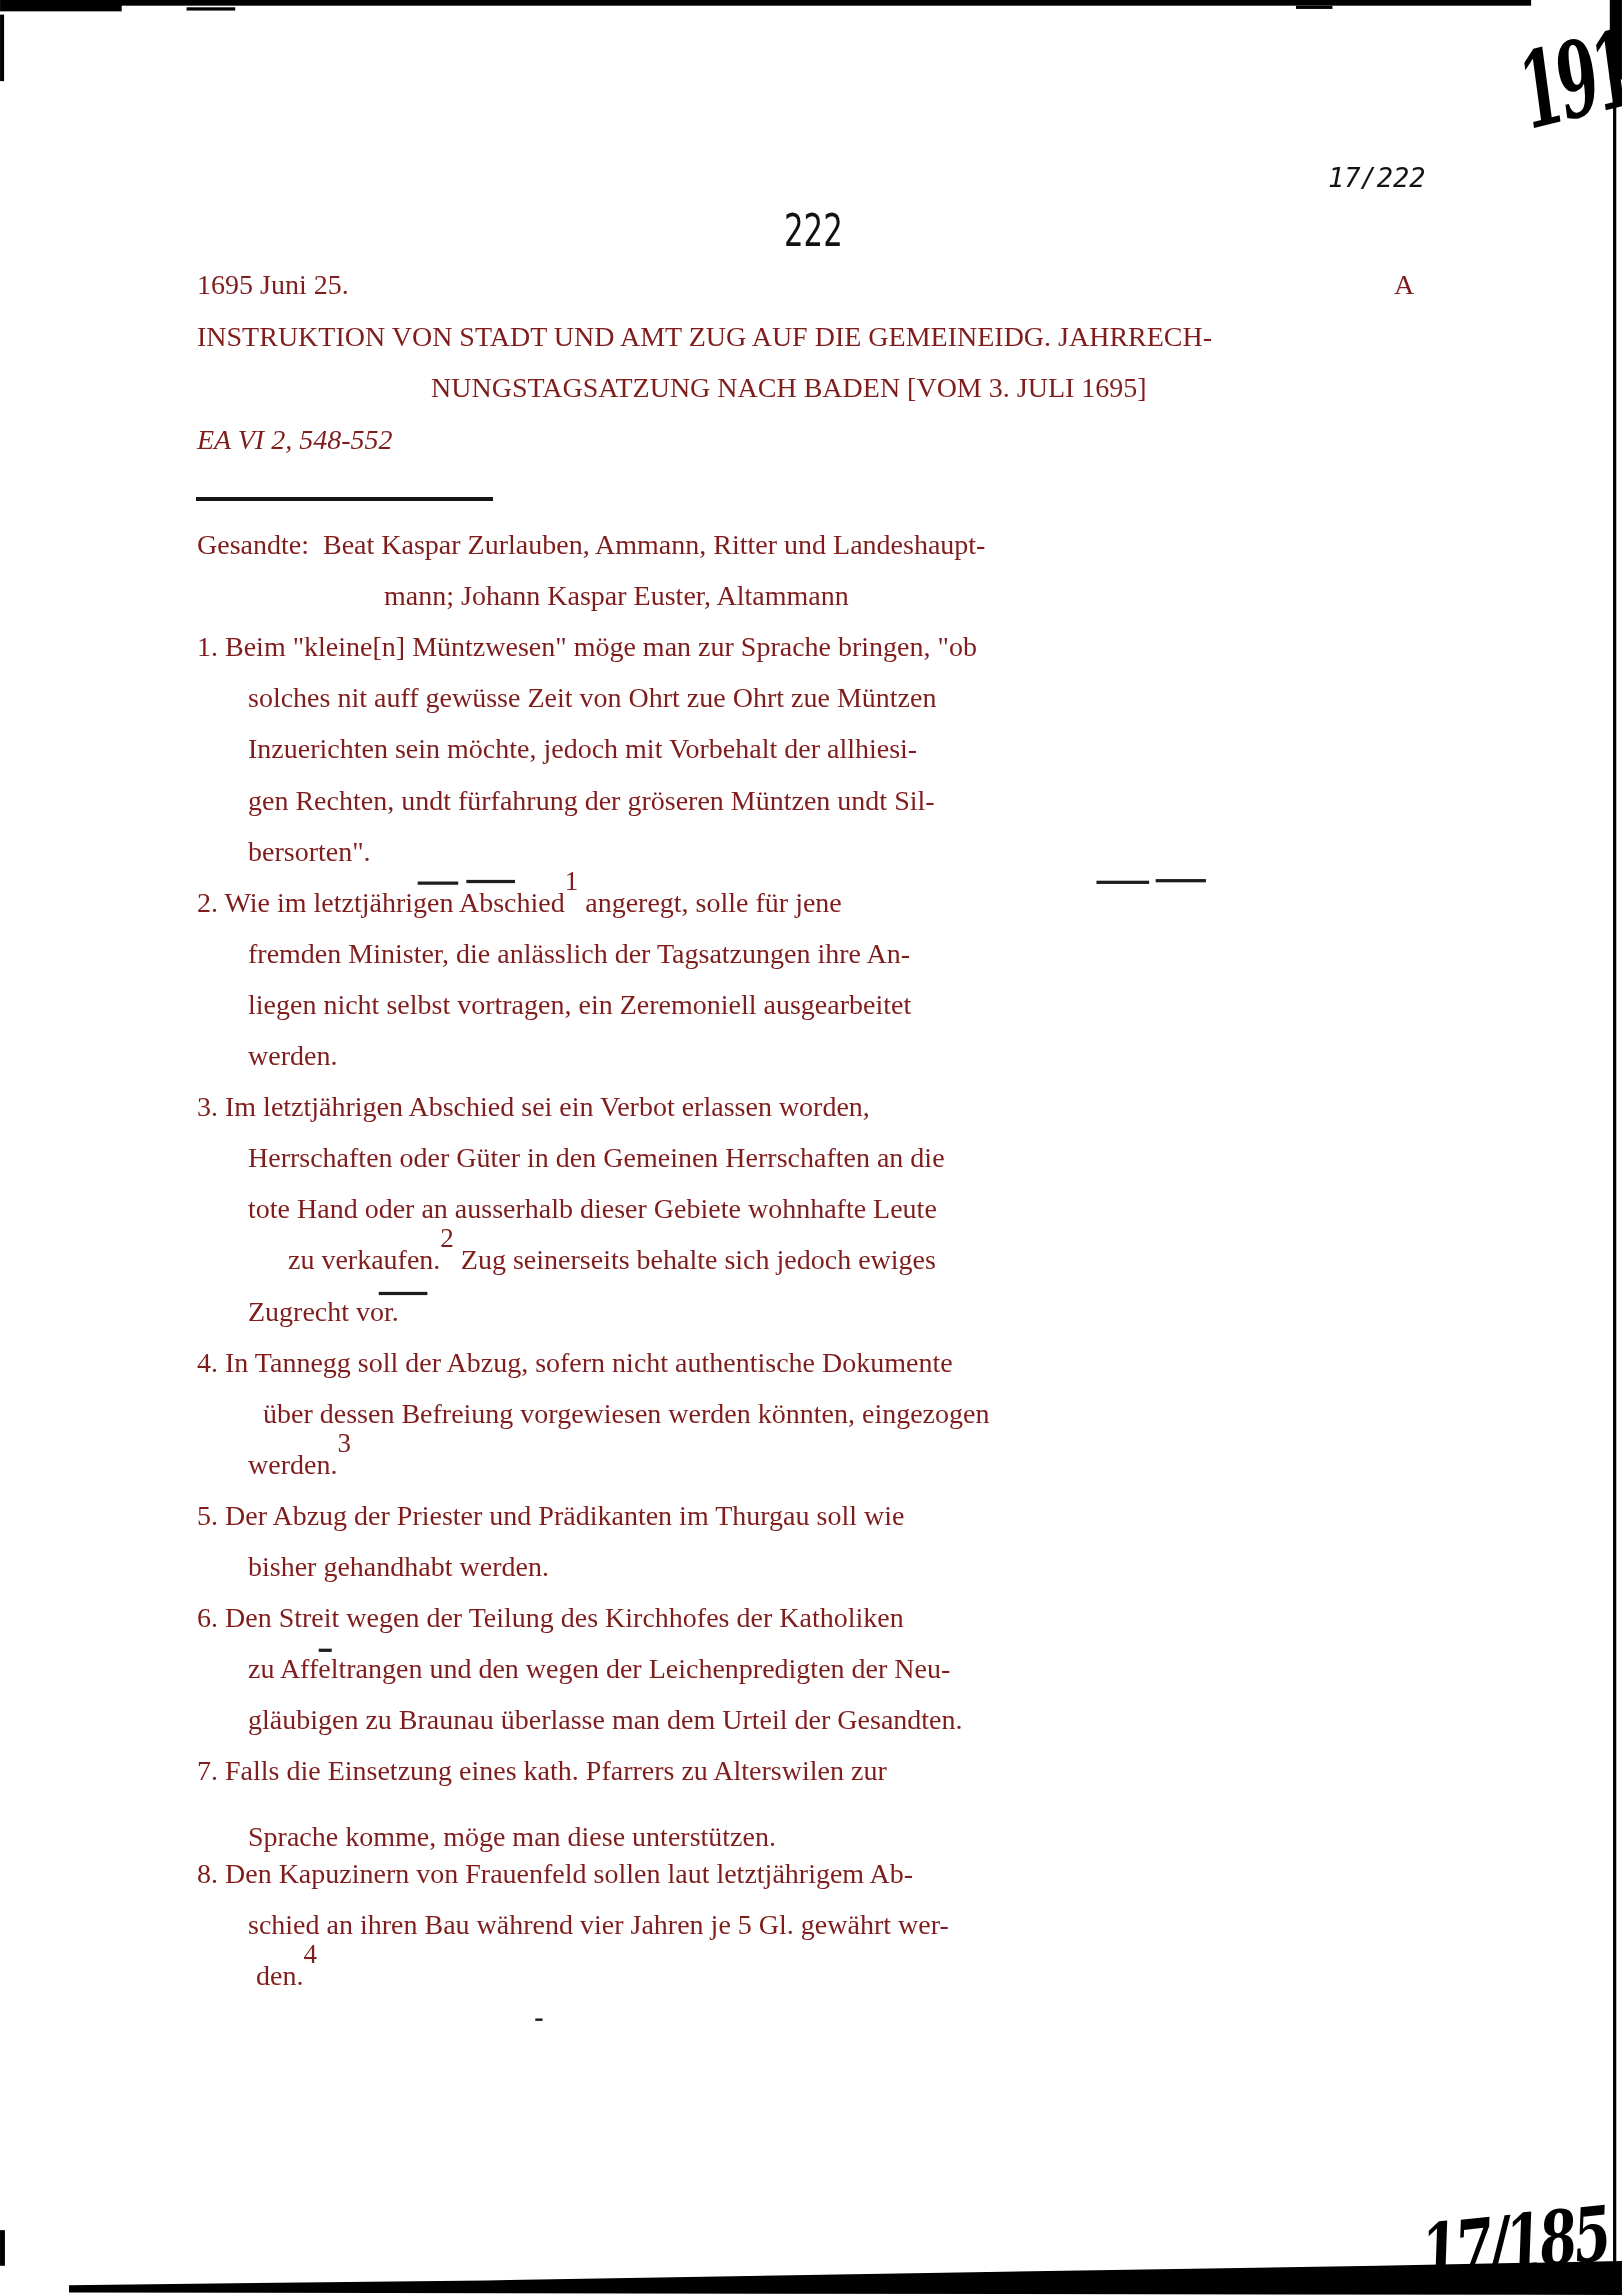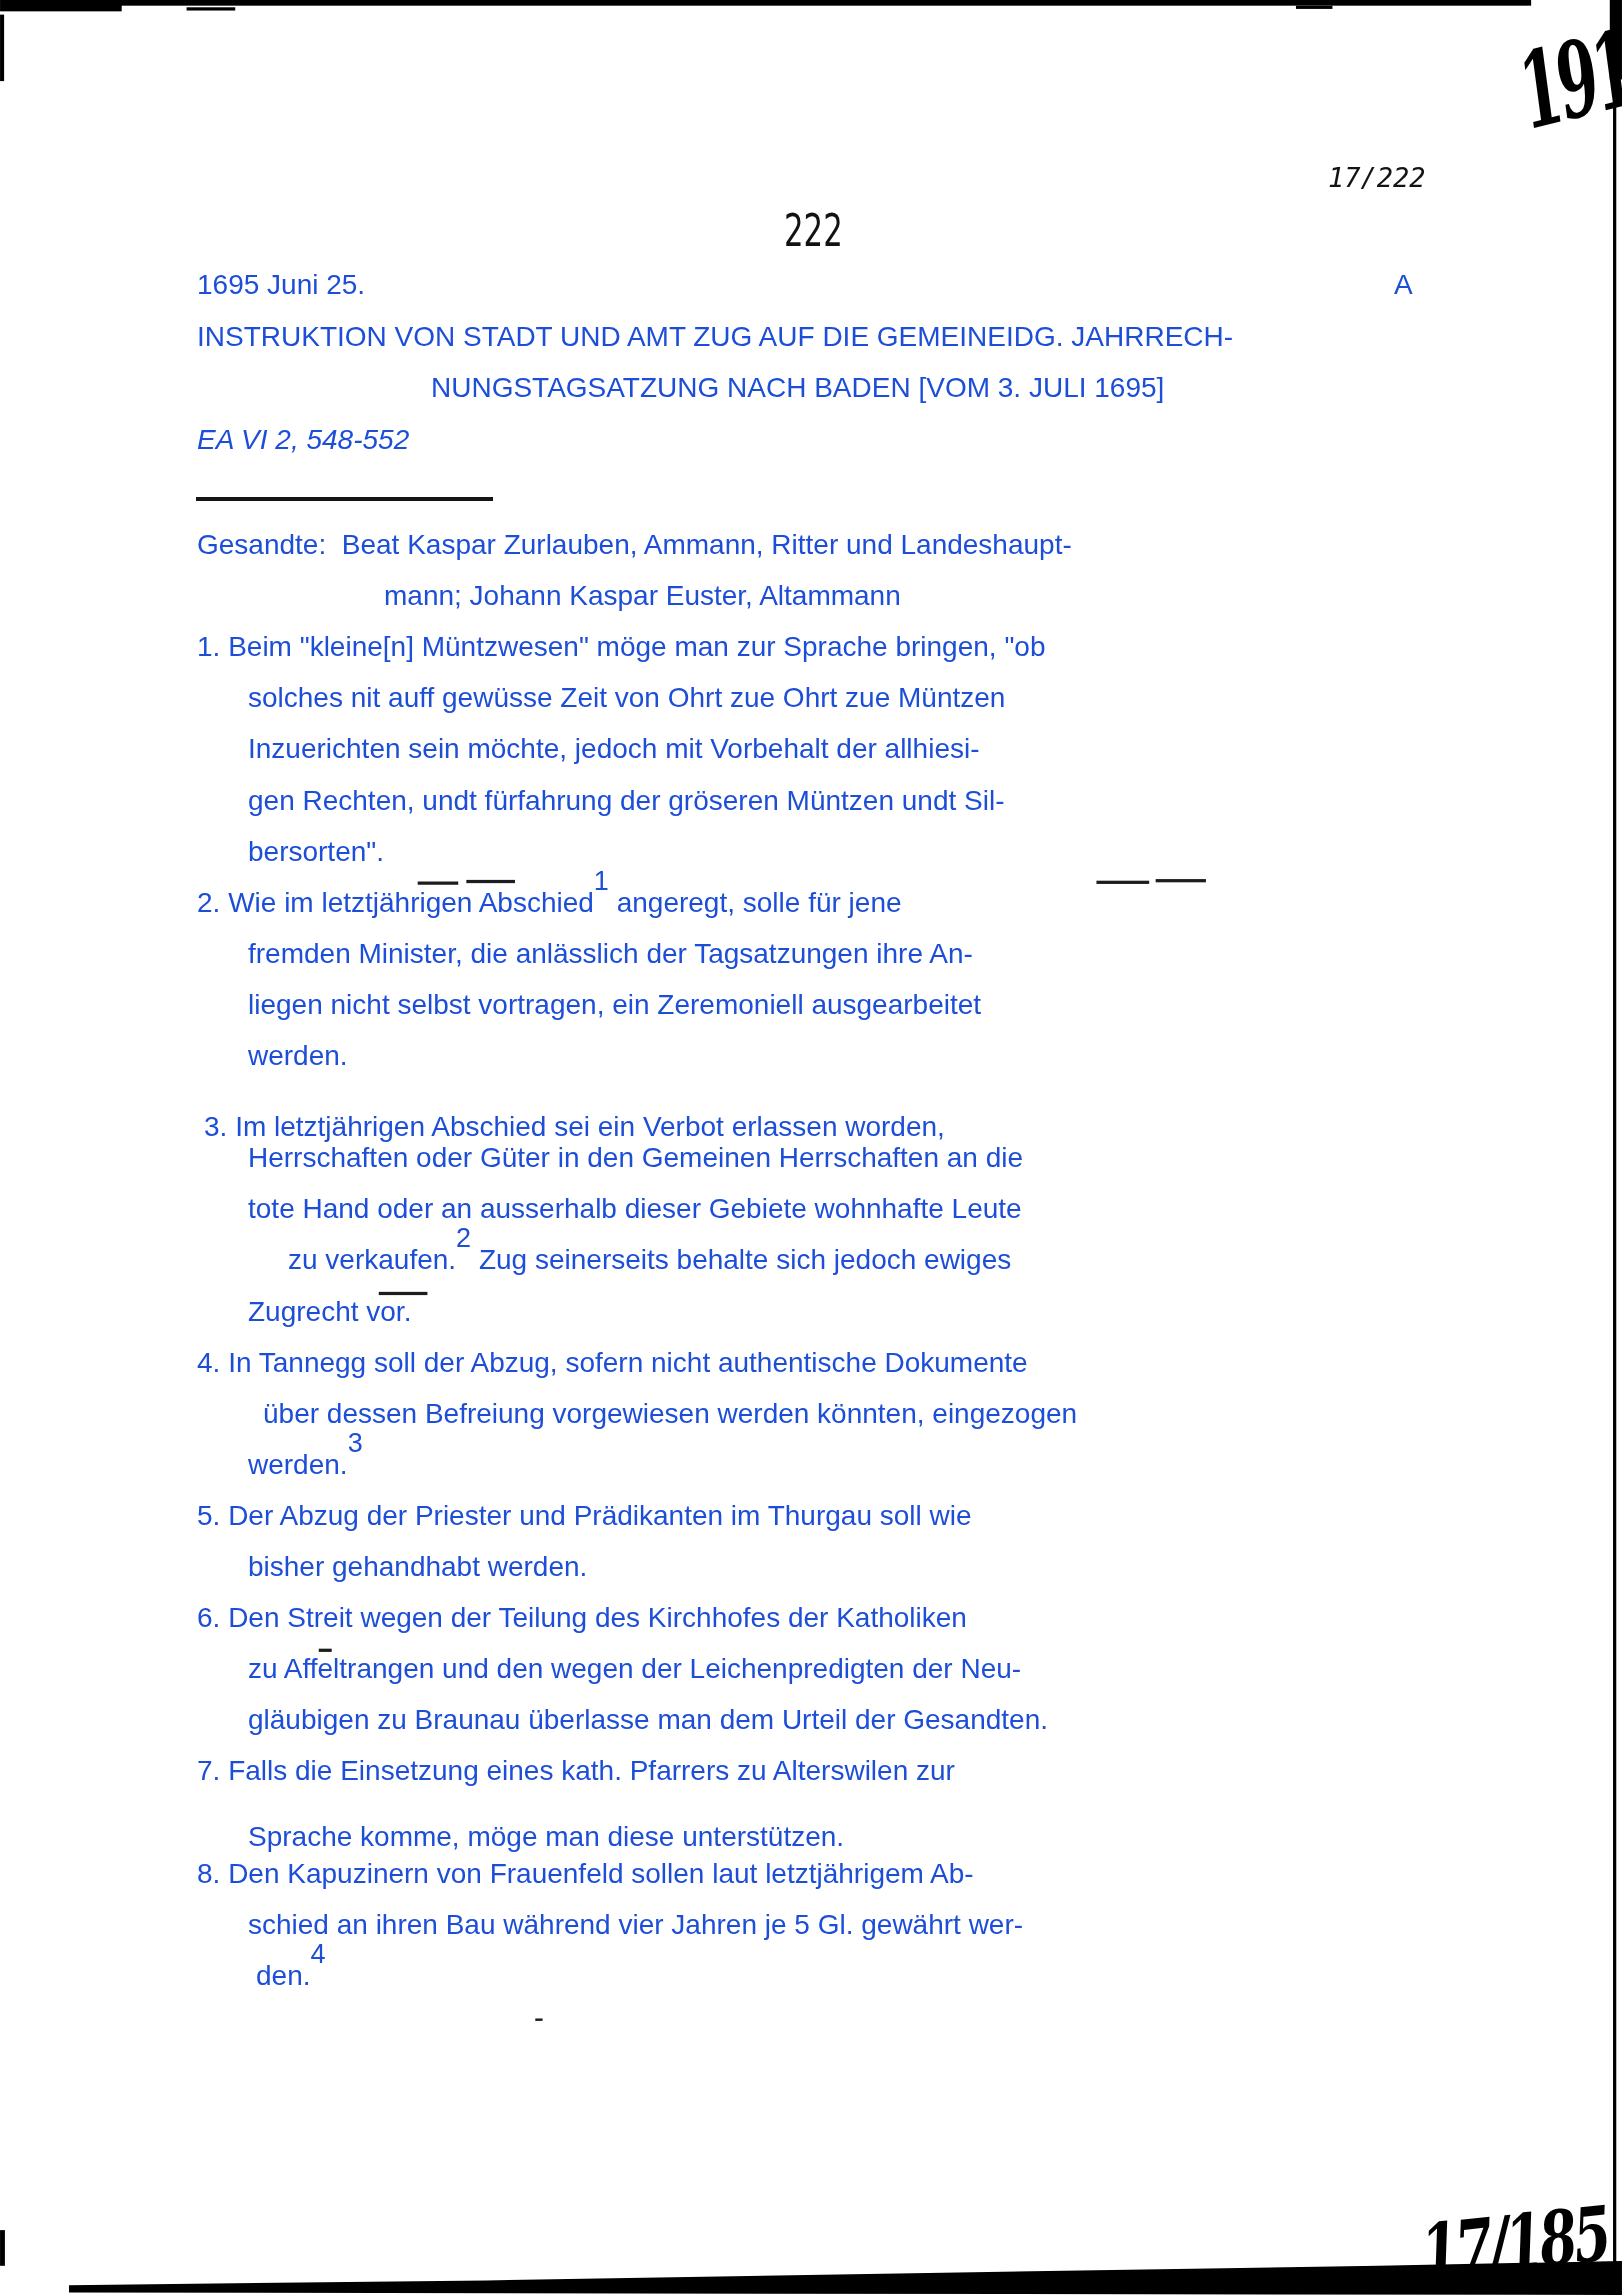--- a/index.html
+++ b/index.html
@@ -9,23 +9,23 @@
     position:relative;
     overflow:hidden;
     font-family:"DejaVu Sans Mono", monospace;
   }
   .page{position:absolute;inset:0;}
   
   .tw{
     position:absolute;
     font-size:28px;
     line-height:34px;
-    color:#1d4ed8;
+    color:#7f1d1d;
     white-space:pre;
-    font-family:Liberation Sans, sans-serif;
+    font-family:Liberation Serif, serif;
   }
   .tw.it{font-style:italic;}
   .tw .sup{
     position:relative;
     top:-22px;
     font-size:27px;
   }
   
   .pagenum{
     position:absolute;
@@ -106,21 +106,21 @@
       <div class="tw" style="left: 384px; top: 579px;">mann; Johann Kaspar Euster, Altammann</div>
       <div class="tw" style="left: 197px; top: 630px;">1. Beim "kleine[n] Müntzwesen" möge man zur Sprache bringen, "ob</div>
       <div class="tw" style="left: 248px; top: 681px;">solches nit auff gewüsse Zeit von Ohrt zue Ohrt zue Müntzen</div>
       <div class="tw" style="left: 248px; top: 732px;">Inzuerichten sein möchte, jedoch mit Vorbehalt der allhiesi-</div>
       <div class="tw" style="left: 248px; top: 784px;">gen Rechten, undt fürfahrung der gröseren Müntzen undt Sil-</div>
       <div class="tw" style="left: 248px; top: 835px;">bersorten".</div>
       <div class="tw" style="left: 197px; top: 886px;">2. Wie im letztjährigen Abschied<span class="sup">1</span> angeregt, solle für jene</div>
       <div class="tw" style="left: 248px; top: 937px;">fremden Minister, die anlässlich der Tagsatzungen ihre An-</div>
       <div class="tw" style="left: 248px; top: 988px;">liegen nicht selbst vortragen, ein Zeremoniell ausgearbeitet</div>
       <div class="tw" style="left: 248px; top: 1039px;">werden.</div>
-      <div class="tw" style="left: 204px; top: 1090px; margin-top: 20px;">3. Im letztjährigen Abschied sei ein Verbot erlassen worden,</div>
+      <div class="tw" style="left: 197px; top: 1090px;">3. Im letztjährigen Abschied sei ein Verbot erlassen worden,</div>
       <div class="tw" style="left: 248px; top: 1141px;">Herrschaften oder Güter in den Gemeinen Herrschaften an die</div>
       <div class="tw" style="left: 248px; top: 1192px;">tote Hand oder an ausserhalb dieser Gebiete wohnhafte Leute</div>
       <div class="tw" style="left: 248px; top: 1243px; margin-left: 40px;">zu verkaufen.<span class="sup">2</span> Zug seinerseits behalte sich jedoch ewiges</div>
       <div class="tw" style="left: 248px; top: 1295px;">Zugrecht vor.</div>
       <div class="tw" style="left: 197px; top: 1346px;">4. In Tannegg soll der Abzug, sofern nicht authentische Dokumente</div>
       <div class="tw" style="left: 263px; top: 1397px;">über dessen Befreiung vorgewiesen werden könnten, eingezogen</div>
       <div class="tw" style="left: 248px; top: 1448px;">werden.<span class="sup">3</span></div>
       <div class="tw" style="left: 197px; top: 1499px;">5. Der Abzug der Priester und Prädikanten im Thurgau soll wie</div>
       <div class="tw" style="left: 248px; top: 1550px;">bisher gehandhabt werden.</div>
       <div class="tw" style="left: 197px; top: 1601px;">6. Den Streit wegen der Teilung des Kirchhofes der Katholiken</div>

